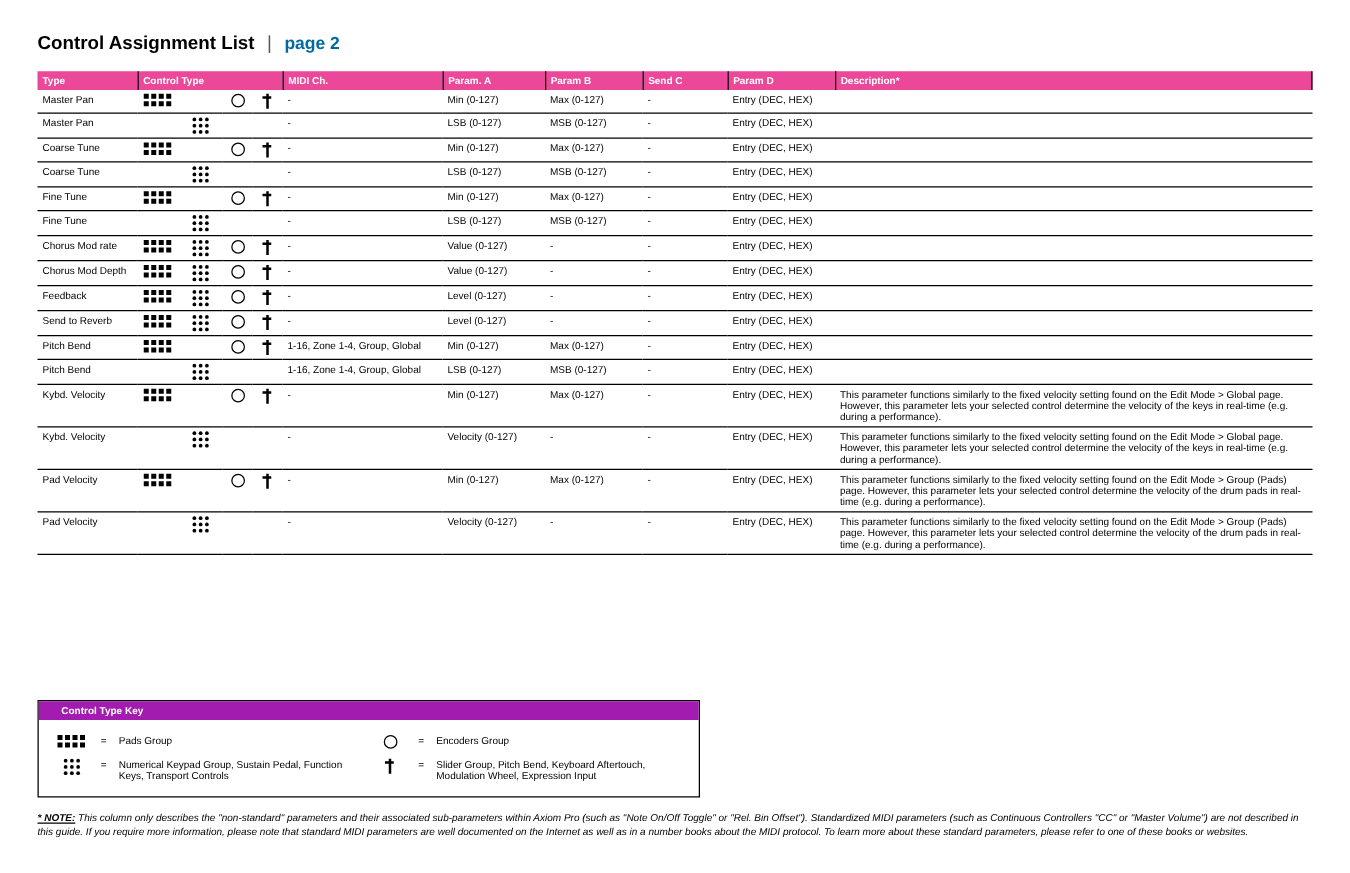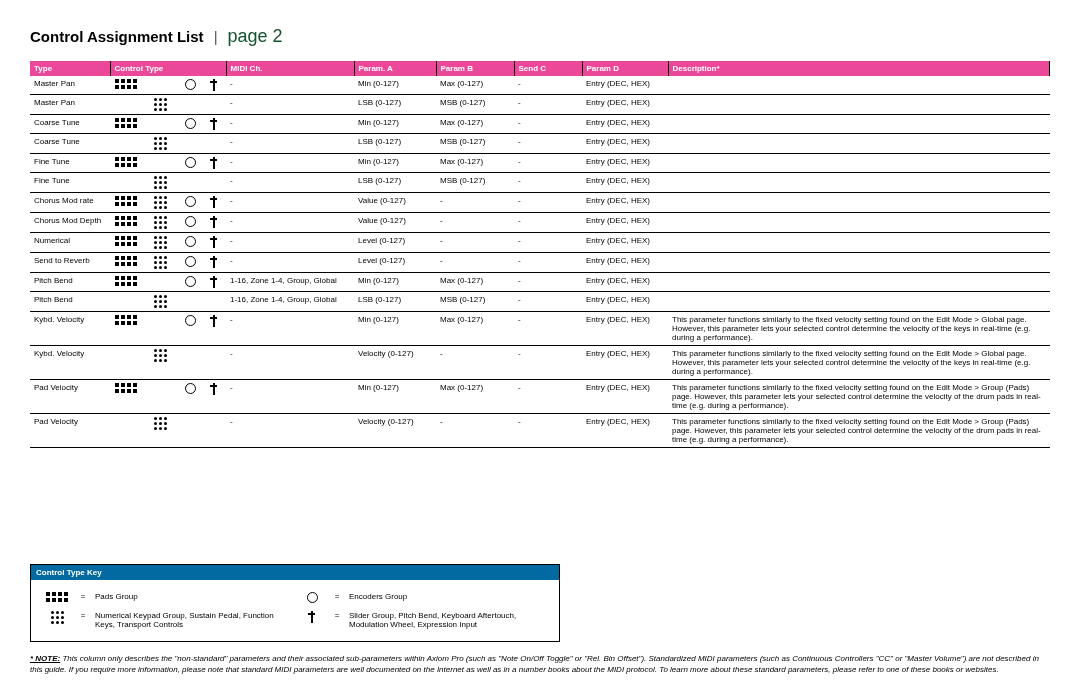--- a/index.html
+++ b/index.html
@@ -6,21 +6,21 @@
   body {
     font-family: Arial, Helvetica, sans-serif;
     background: #fff;
     padding: 26px 30px;
     font-size: 8px;
     color: #000;
   }
   .title-row { margin-bottom: 14px; display:flex; align-items: baseline; gap: 10px; }
   .title-main { font-weight: bold; font-size: 15px; }
   .title-divider { color:#555; font-size:15px; font-weight:300;}
-  .title-sub { font-size: 18px; font-weight: 400; color:#14532d;}
+  .title-sub { font-size: 14px; font-weight: 700; color:#0369a1;}
   table.main { border-collapse: collapse; width: 100%; table-layout: fixed; }
   table.main th {
     background: #ec4899; color: #fff;
     font-weight: bold; font-size: 8px;
     padding: 3px 4px; text-align: left;
     border-right: 1px solid #000;
   }
   table.main td {
     border-bottom: 1px solid #000;
     padding: 3px 4px;
@@ -68,22 +68,22 @@
 
   td.icon { text-align:center; vertical-align: middle; }
 
   
   .keybox {
     margin-top: 116px;
     border: 1px solid #000;
     width: 530px;
   }
   .keyhead {
-    background:#0369a1; color:#fff; font-weight:bold;
-    font-size:8px; padding:3px 5px;
+    background:#a21caf; color:#fff; font-weight:bold;
+    font-size:8px; padding:3px 18px;
   }
   .keybody { display:flex; flex-wrap: wrap; padding:8px 10px; font-size:8px; }
   .keyitem { display:flex; align-items:flex-start; gap:8px; width:50%; padding:4px 4px; }
   .keyitem .eq { width:8px; text-align:center; }
   .keyitem .gl { width:26px; display:flex; justify-content:center; }
   .keyitem .kt { flex:1; }
 
   .note { margin-top: 12px; font-size: 8px; font-style: italic; line-height: 1.35; }
   .note b { }
   .underline { text-decoration: underline; }
@@ -317,21 +317,21 @@
         <td class="icon"><span class="glyph ring"></span></td>
         <td class="icon"><span class="glyph slider"></span></td>
         <td>-</td>
         <td>Value (0-127)</td>
         <td>-</td>
         <td>-</td>
         <td>Entry (DEC, HEX)</td>
         <td></td>
       </tr>
       <tr>
-        <td>Numerical</td>
+        <td>Feedback</td>
         <td class="icon"><span class="glyph pads">
             <i></i>
             <i></i>
             <i></i>
             <i></i>
             <i></i>
             <i></i>
             <i></i>
             <i></i>
           </span></td>

